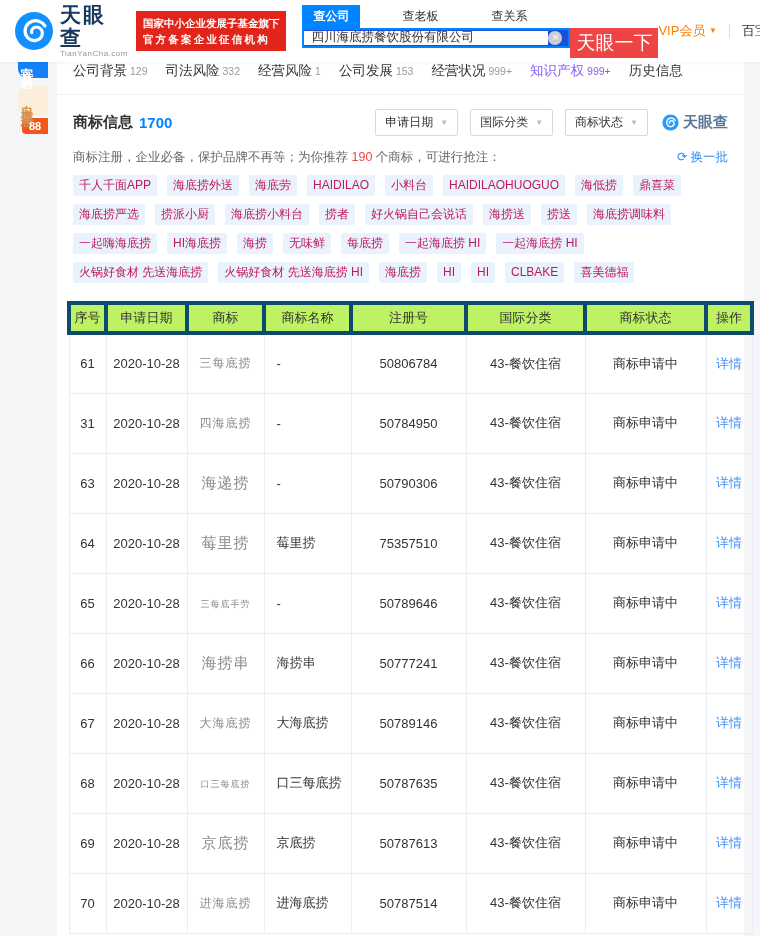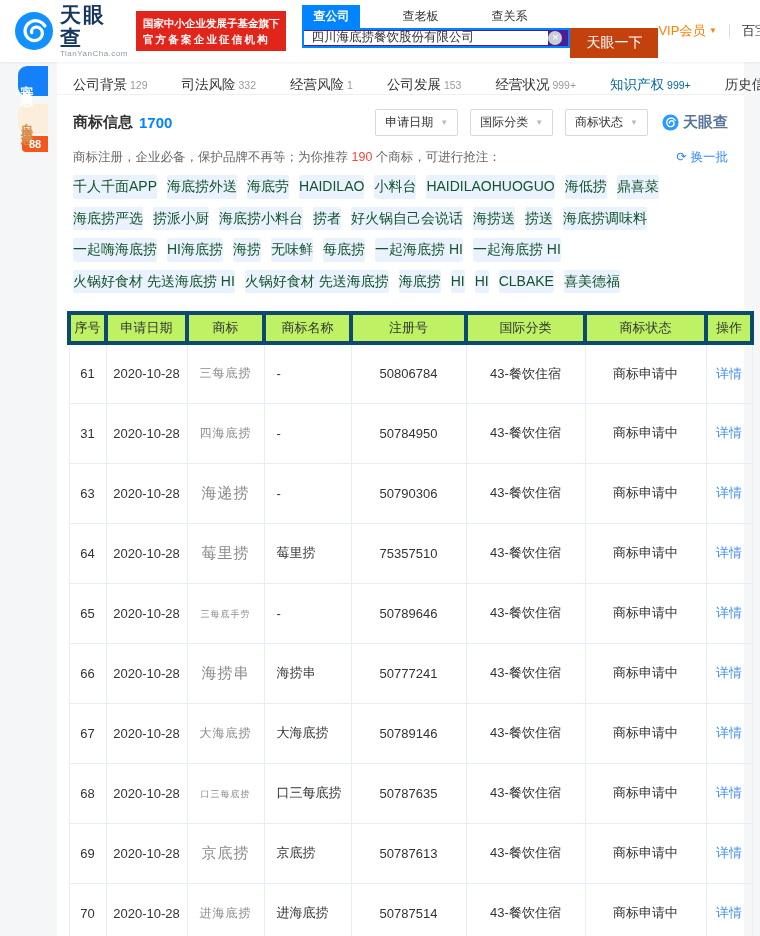--- a/index.html
+++ b/index.html
@@ -14,68 +14,68 @@
   .logo-text .t1 { font-size:21px; font-weight:bold; color:#16385c; letter-spacing:2px; line-height:1.05; }
   .logo-text .t2 { font-size:8px; color:#8a99a8; letter-spacing:.5px; }
   .gov-badge { background:#e1251b; color:#fff; font-size:10.5px; font-weight:bold; line-height:1.55;
                padding:4px 7px; margin-left:8px; white-space:nowrap; }
   .gov-badge .l2 { letter-spacing:2.2px; }
   .search-area { margin-left:16px; }
   .search-tabs { display:flex; align-items:flex-end; font-size:12px;gap:31px; }
   .search-tab { padding:3px 11px; color:#333; cursor:pointer; }
   .search-tab.active { background:#0084ff; color:#fff; font-weight:bold; }
   .search-row { display:flex; }
-  .search-box { width:268px; height:20px; border:2px solid #0084ff; background:#4c1d95;
+  .search-box { width:268px; height:20px; border:2px solid #0084ff; background:#1d4ed8;
                 display:flex; align-items:center; }
   .search-box input { border:none; outline:none; flex:1; font-size:12.5px; padding:0 7px; color:#333;
                       font-family:inherit; min-width:0; }
   .clear-icon { width:14px; height:14px; border-radius:50%; background:#c9ced6; color:#fff;
                 font-size:11px; line-height:13px; text-align:center; margin-right:6px; cursor:pointer; flex:none; }
-  .search-btn { width:88px; height:30px; background:#c2410c; color:#fff; border:none; font-size:14px;
+  .search-btn { width:88px; height:30px; background:#ef4444; color:#fff; border:none; font-size:19px;
                 cursor:pointer; font-family:inherit; }
   .header-right { margin-left:auto; display:flex; align-items:center; font-size:13px;
                   white-space:nowrap; overflow:hidden; flex:none; width:118px; }
   .vip { color:#ff8000; cursor:pointer; }
   .vip .caret { font-size:8px; vertical-align:2px; }
   .hr-divider { width:1px; height:14px; background:#ddd; margin:0 12px; }
 
   
-  .side-tabs { position:absolute; left:18px; top:66px; width:30px; z-index:2; }
+  .side-tabs { position:absolute; left:18px; top:48px; width:30px; z-index:2; }
   .side-tab { writing-mode:vertical-lr; text-orientation:upright; font-size:12.5px; font-weight:bold;
               width:30px; padding:9px 0; text-align:center; letter-spacing:3px;
               border-radius:9px 0 0 9px; cursor:pointer; margin:0 auto; }
   .side-tab.official { background:#1481fb; color:#fff; }
   .side-tab.self { background:#fbeedb; color:#d5924e; margin-top:8px; }
   .badge88 { background:#f4571c; color:#fff; font-size:11px; font-weight:bold; border-radius:4px 0 0 4px;
              padding:2px 0; width:26px; text-align:center; margin-left:4px; margin-top:2px; }
 
   
   .card { margin:0 16px 0 57px; background:#fff; min-height:874px; position:relative; }
-  .navbar { display:flex; gap:34px; padding:0 16px; height:33px; align-items:flex-end;
+  .navbar { display:flex; gap:18px; padding:0 16px; height:33px; align-items:flex-start;
             border-bottom:1px solid #f0f0f0; font-size:13.5px; }
   .nav-item { cursor:pointer; white-space:nowrap; }
   .nav-count { font-size:10.5px; color:#9b9b9b; margin-left:3px; }
-  .nav-item.active, .nav-item.active .nav-count { color:#0369a1; }
+  .nav-item.active, .nav-item.active .nav-count { color:#8b5cf6; }
 
   .section-head { display:flex; align-items:center; padding:14px 16px 6px; }
   .sec-title { font-size:15px; font-weight:bold; }
   .sec-count { color:#0084ff; font-weight:bold; margin-left:6px; font-size:15px; }
   .filters { margin-left:auto; display:flex; gap:12px; align-items:center; }
   .filter-btn { border:1px solid #d9d9d9; border-radius:2px; padding:4px 9px; font-size:12px; color:#333;
                 background:#fff; display:flex; align-items:center; gap:7px; cursor:pointer; font-family:inherit; }
   .filter-caret { font-size:8px; color:#b9b9b9; }
   .watermark { display:flex; align-items:center; gap:4px; margin-left:14px; color:#46688d;
                font-weight:bold; font-size:15px; opacity:.9; }
 
   .promo { padding:7px 16px 3px; font-size:12.5px; color:#666; display:flex; align-items:flex-end; }
   .promo .hl { color:#f2483e; }
-  .refresh-link { margin-left:auto; color:#2f8af5; cursor:pointer; font-size:12.5px; }
+  .refresh-link { margin-left:auto; color:#2f8af5; cursor:pointer; font-size:12.5px;font-family:Liberation Serif, serif; }
 
   .tags { padding:6px 16px 0; display:flex; flex-wrap:wrap; gap:8px 10px; }
-  .tag { background:#eaf3fd; color:#14532d; font-size:14px; padding:3px 0; border-radius:2px;
+  .tag { background:#eaf3fd; color:#be185d; font-size:12px; padding:3px 6px; border-radius:2px;
          line-height:1.25; cursor:pointer; white-space:nowrap; }
 
   table.tm { margin:18px 10px 0; border-collapse:collapse; width:calc(100% - 20px); table-layout:fixed; }
   .tm th { background:#bef264; font-weight:normal; font-size:13px; height:30px;
            border:4px solid #0c4a6e; text-align:center; }
   .tm td { border:1px solid #e8eef7; font-size:13px; height:60px; text-align:center; color:#333; }
   .tm td.name { text-align:left; padding-left:12px; }
   .mark { font-family:"DejaVu Serif","Liberation Serif",serif; color:#8a8a8a; letter-spacing:1px; }
   .detail { color:#4791f7; cursor:pointer; }
 </style>
@@ -187,22 +187,22 @@
       <span class="tag">海捞送</span>
       <span class="tag">捞送</span>
       <span class="tag">海底捞调味料</span>
       <span class="tag">一起嗨海底捞</span>
       <span class="tag">HI海底捞</span>
       <span class="tag">海捞</span>
       <span class="tag">无味鲜</span>
       <span class="tag">每底捞</span>
       <span class="tag">一起海底捞 HI</span>
       <span class="tag">一起海底捞 HI</span>
+      <span class="tag">火锅好食材 先送海底捞</span>
       <span class="tag">火锅好食材 先送海底捞 HI</span>
-      <span class="tag">火锅好食材 先送海底捞</span>
       <span class="tag">海底捞</span>
       <span class="tag">HI</span>
       <span class="tag">HI</span>
       <span class="tag">CLBAKE</span>
       <span class="tag">喜美德福</span>
     </div>
 
   <table class="tm">
     <colgroup>
       <col style="width:37px">

